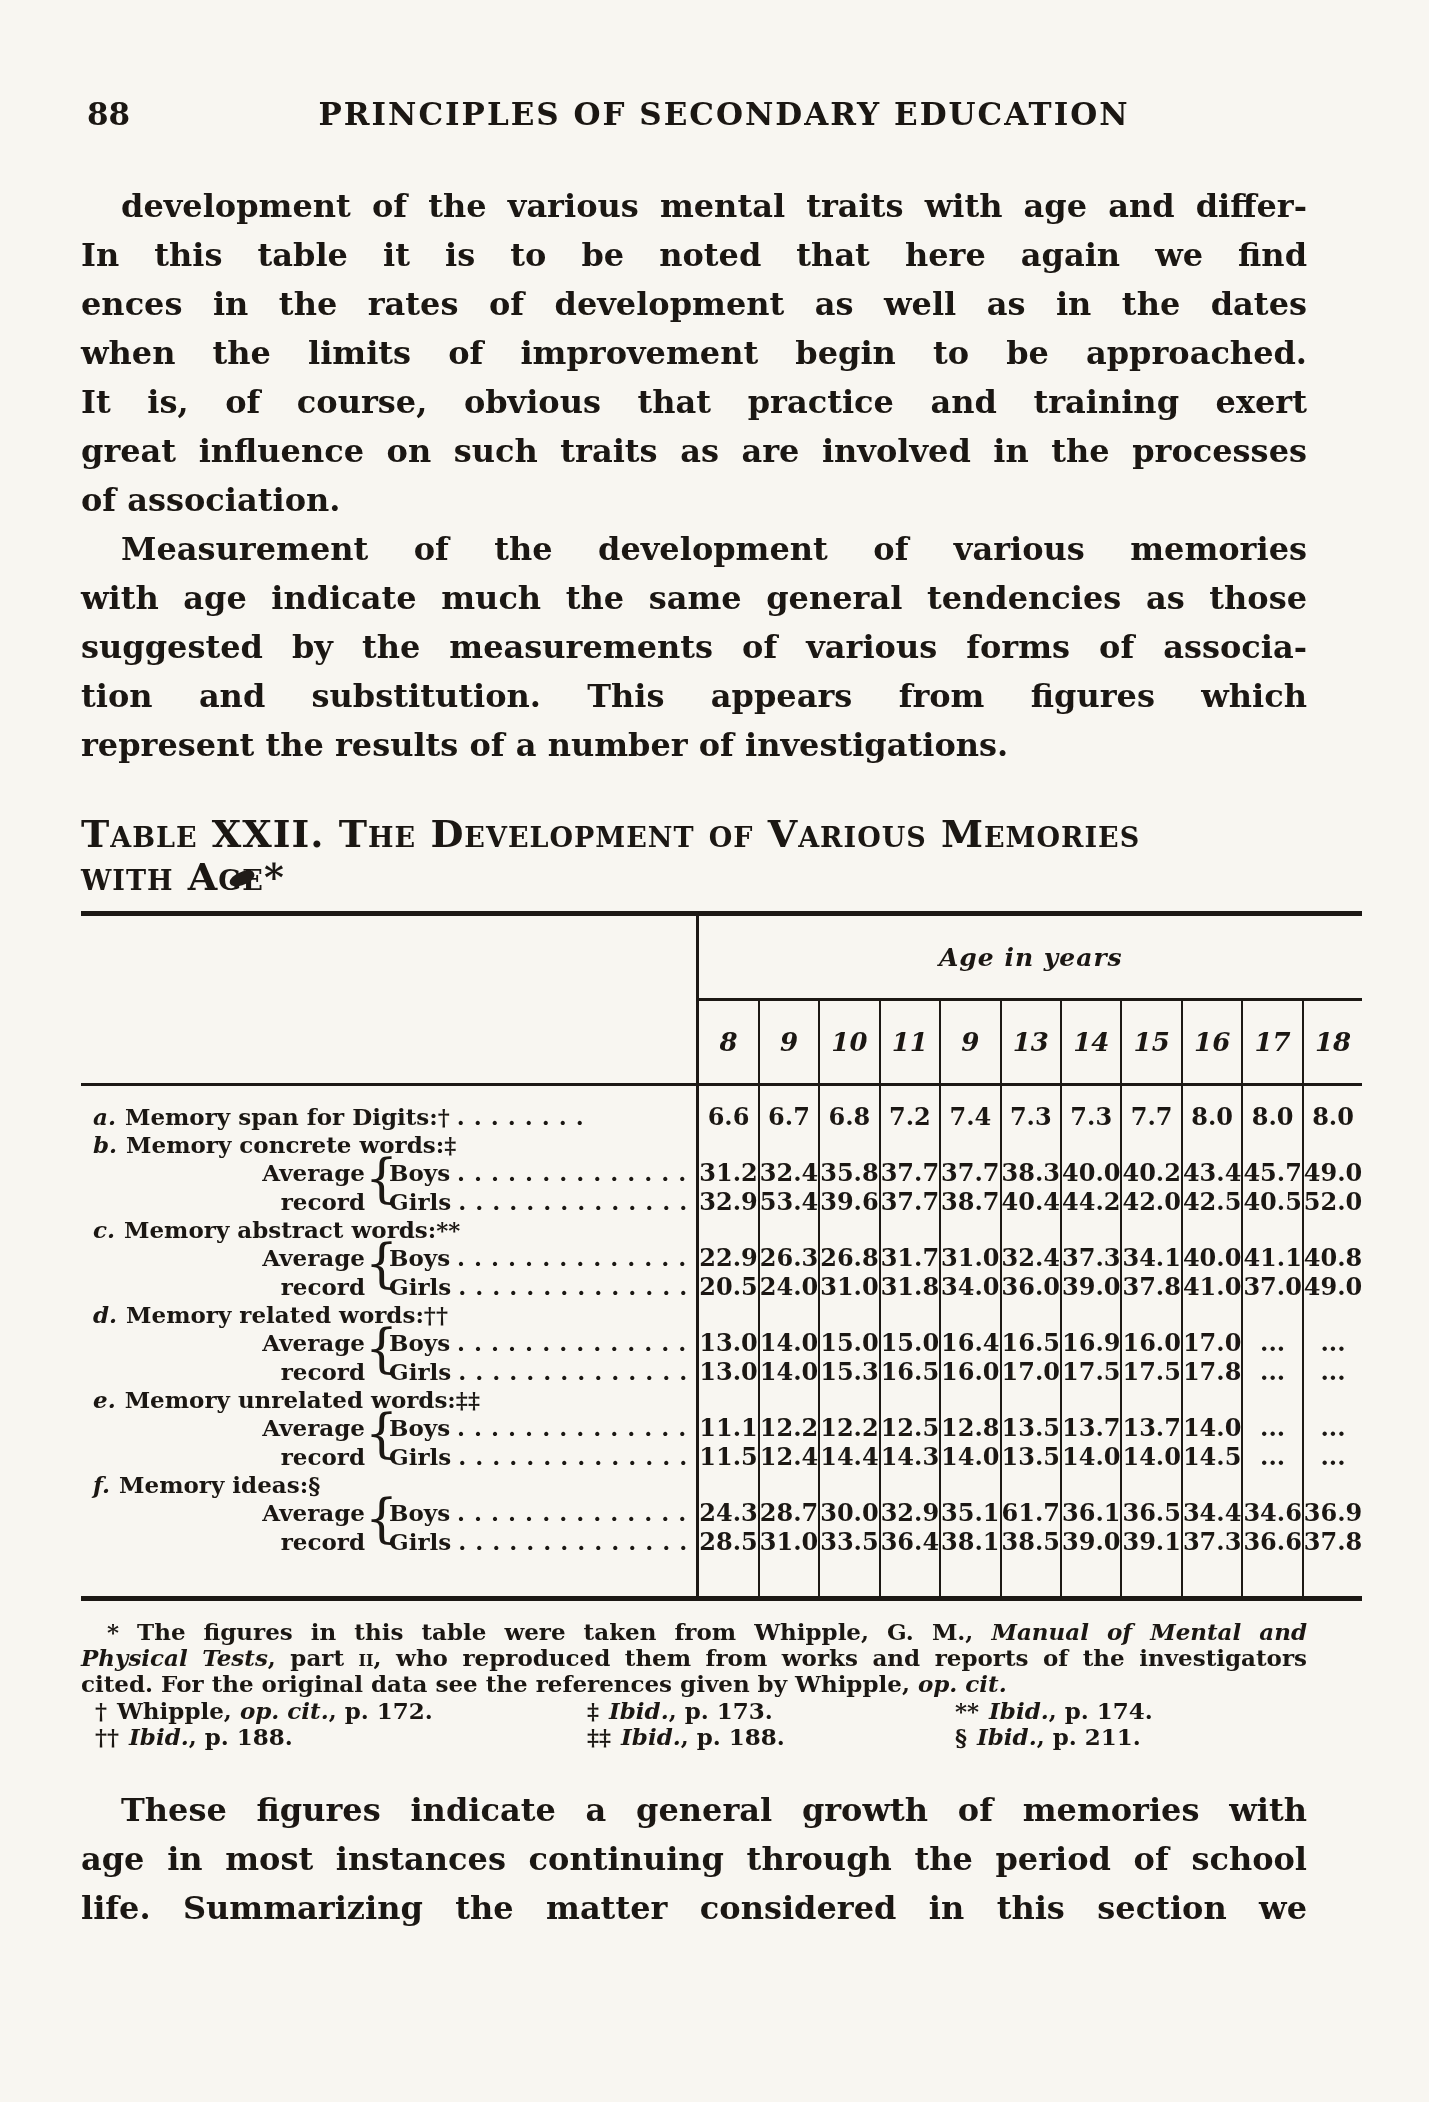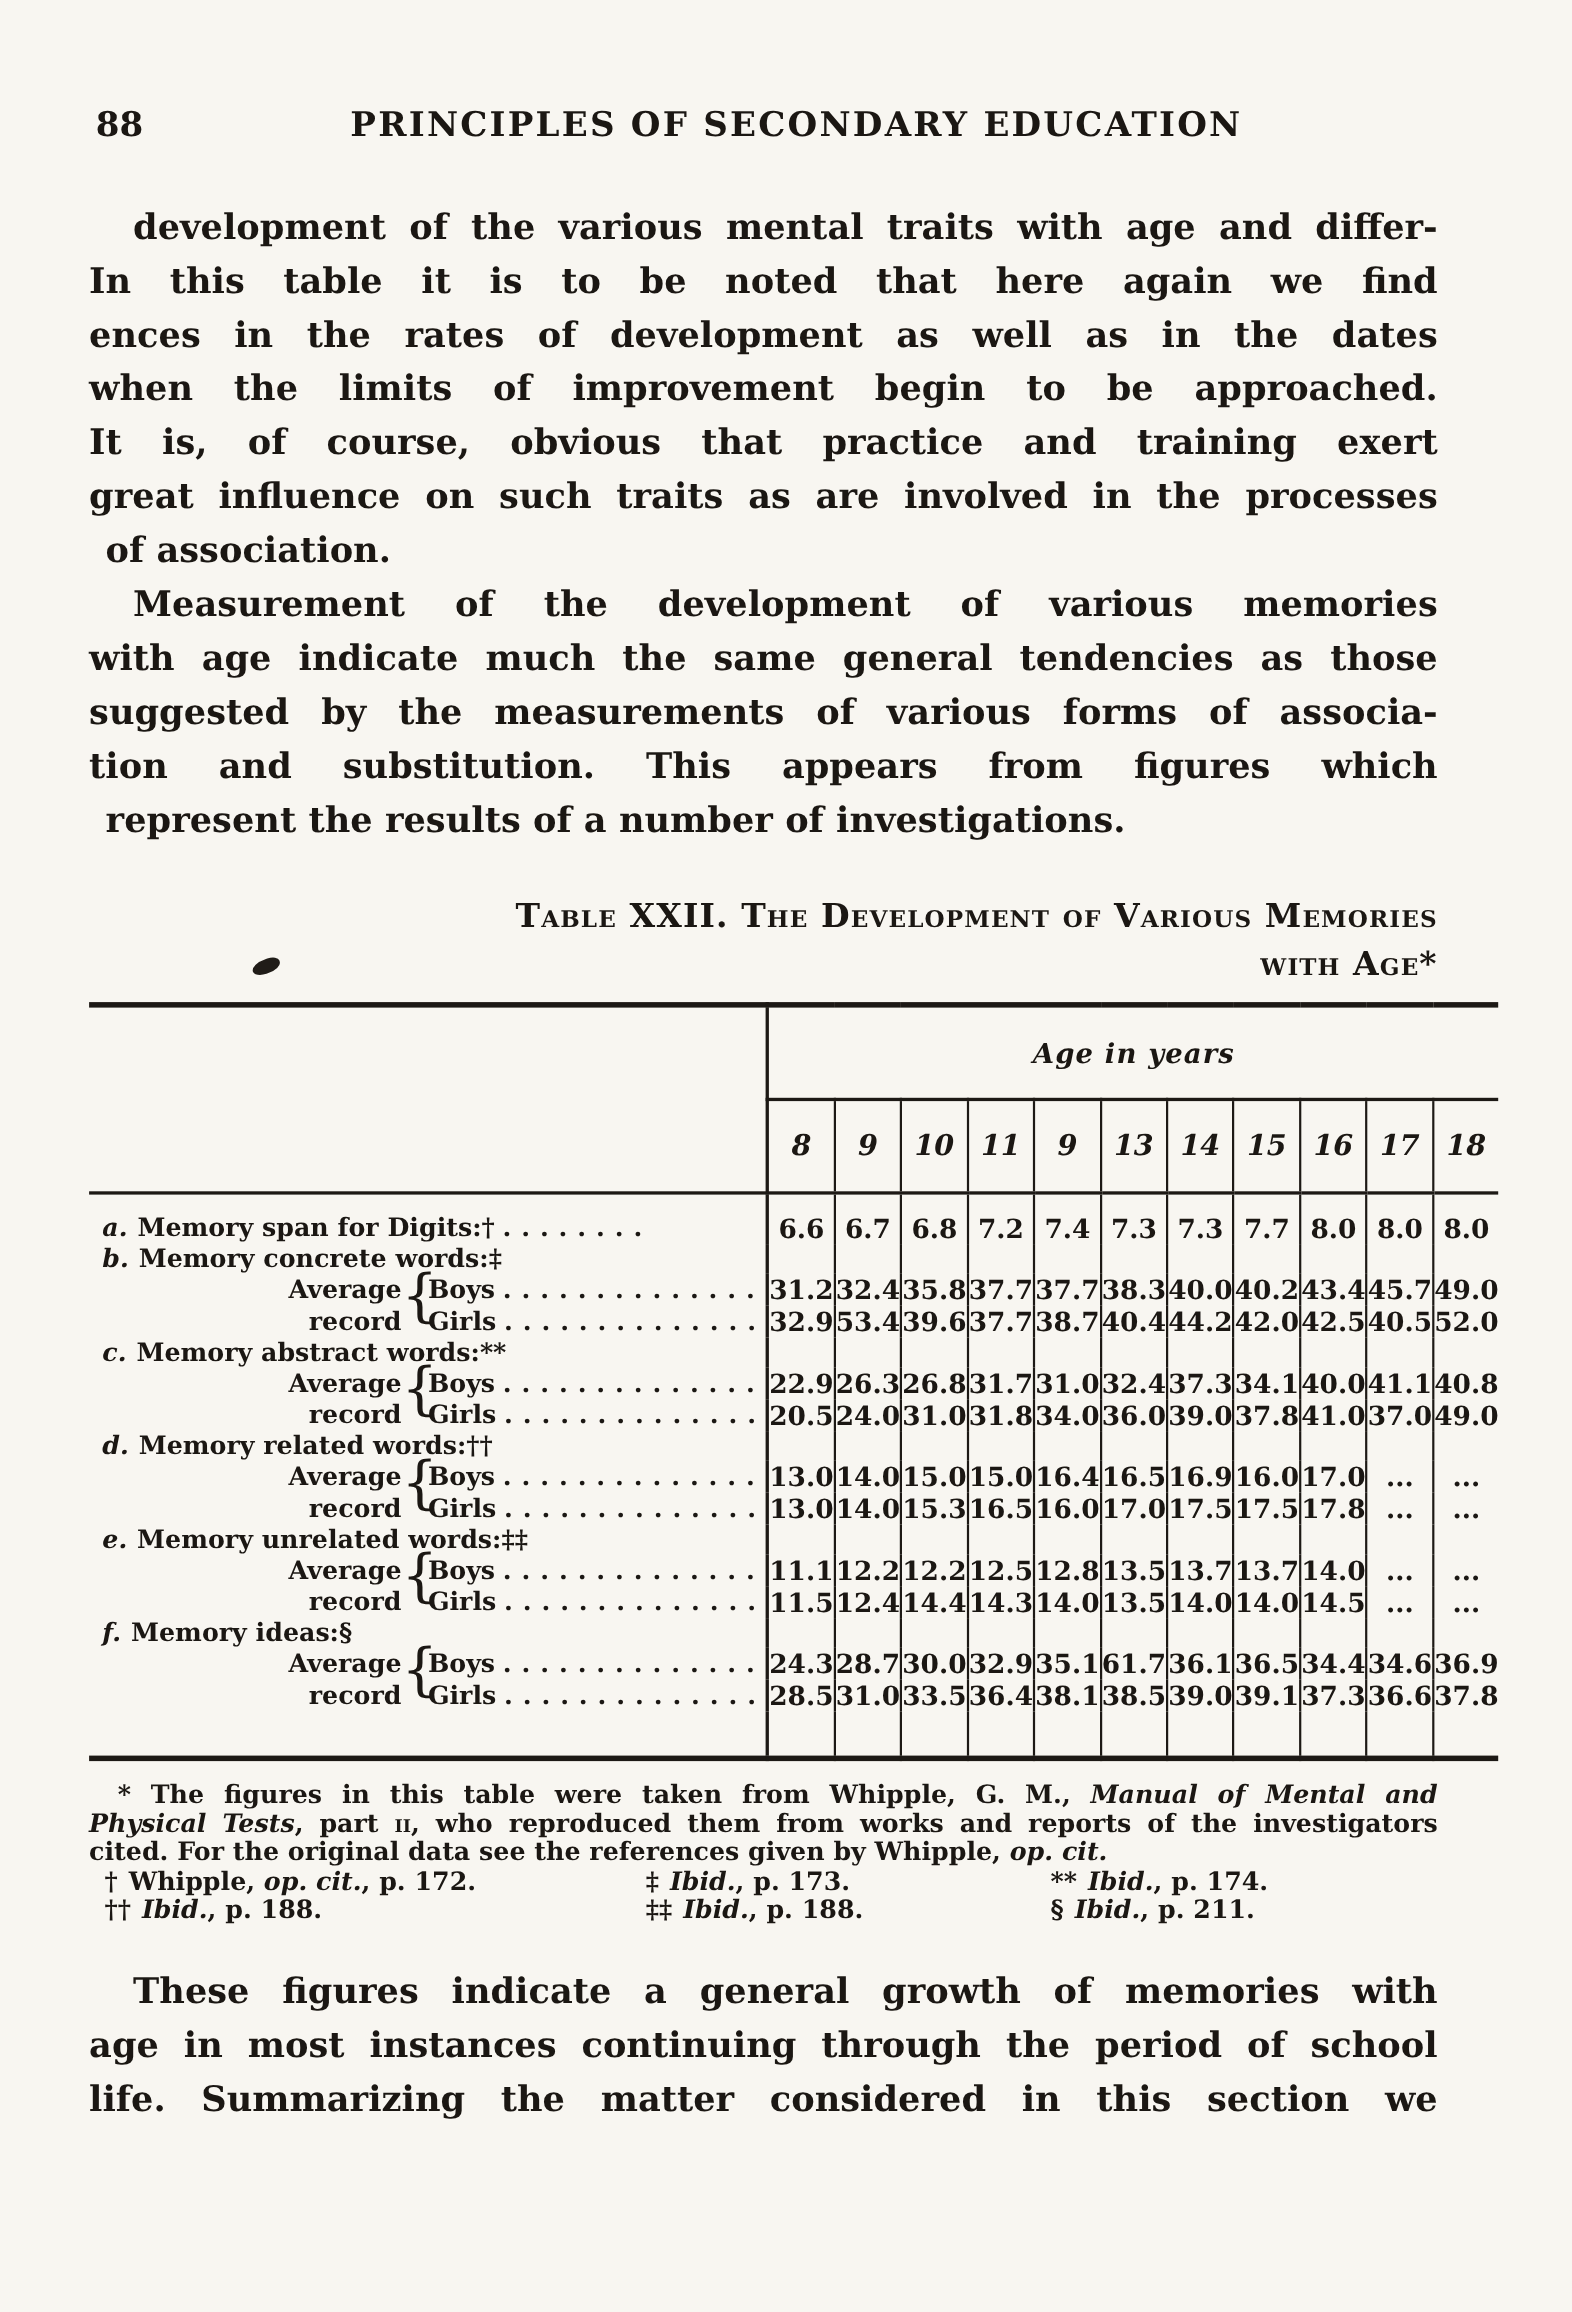--- a/index.html
+++ b/index.html
@@ -13,27 +13,27 @@
 
   
   .running{position:relative;height:42px;margin-bottom:44px;}
   .pagenum{position:absolute;left:6px;top:0;font-size:31px;font-weight:bold;}
   .running-title{position:absolute;left:60px;right:0;top:0;text-align:center;
     font-size:31px;font-weight:bold;letter-spacing:2px;}
 
   
   .para{font-size:32px;line-height:49px;font-weight:bold;}
   .bline{text-align:justify;text-align-last:justify;}
-  .bline.last{text-align-last:left;margin-left:15px;}
+  .bline.last{text-align-last:left;}
   .para .bline:first-child{text-indent:40px;}
   .para.closing{margin-top:36px;}
 
   
-  .table-title{margin-top:42px;text-align:right;font-variant:small-caps;
-    font-weight:bold;font-size:30px;line-height:43px;letter-spacing:1px;position:relative;}
+  .table-title{margin-top:42px;text-align:left;font-variant:small-caps;
+    font-weight:bold;font-size:38px;line-height:43px;letter-spacing:1px;position:relative;}
   .smudge{position:absolute;left:148px;top:60px;width:26px;height:13px;
     background:#201c18;border-radius:60% 40% 55% 45%;transform:rotate(-18deg);}
 
   
   table{width:100%;border-collapse:collapse;margin-top:13px;
     border-top:5px solid #1d1915;border-bottom:5px solid #1d1915;}
   col.c-lbl{width:490px;}
   th,td{padding:0;font-weight:bold;}
   th.corner{border-right:3px solid #1d1915;border-bottom:3px solid #1d1915;}
   th.agespan{height:82px;font-style:italic;font-size:25px;letter-spacing:1px;

